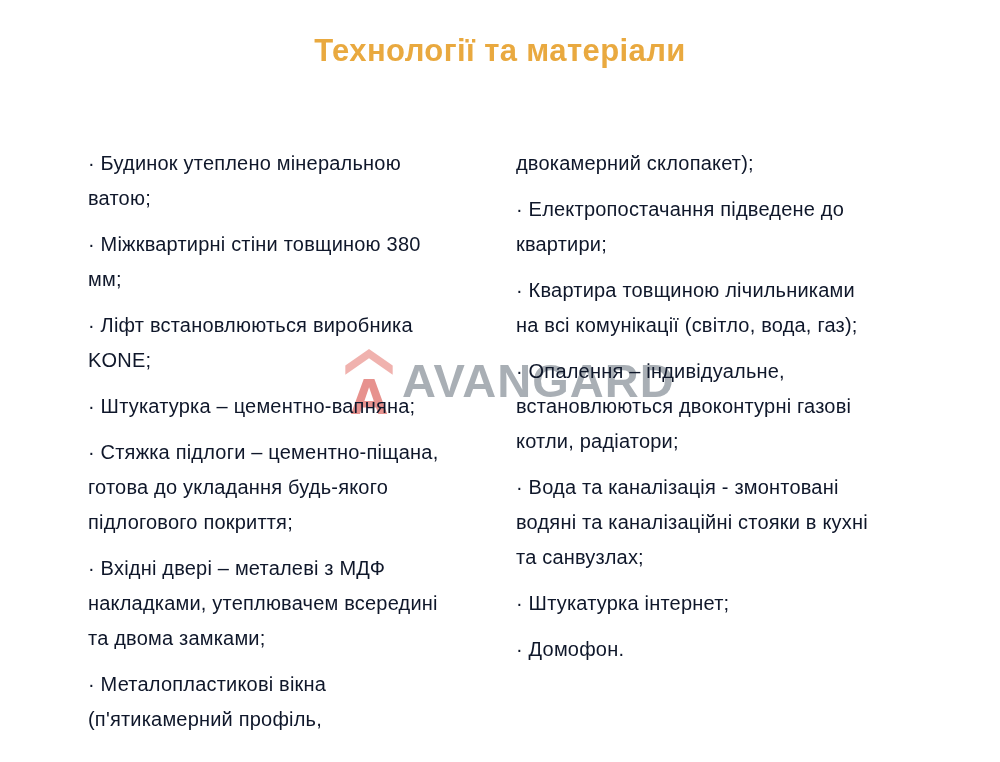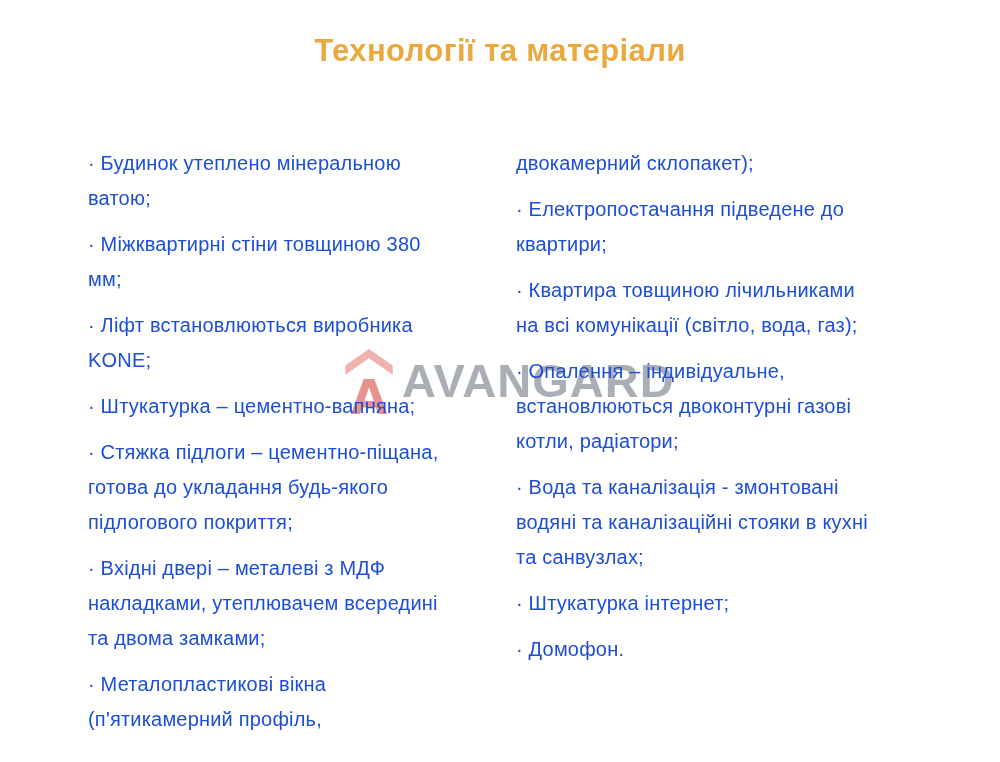--- a/index.html
+++ b/index.html
@@ -52,21 +52,21 @@
     position: absolute;
     top: 0;
   }
   .col-left  { left: 88px;  width: 412px; }
   .col-right { left: 516px; width: 420px; }
   .item {
     margin: 0 0 11px 0;
     font-size: 20px;
     line-height: 35px;
     letter-spacing: 0.2px;
-    color: #1d4ed8;
+    color: #0f172a;
     white-space: pre-line;
   }
 </style>
 </head>
 <body>
 
 <div class="page">
 
   <h1 class="page-title">Технології та матеріали</h1>
 

